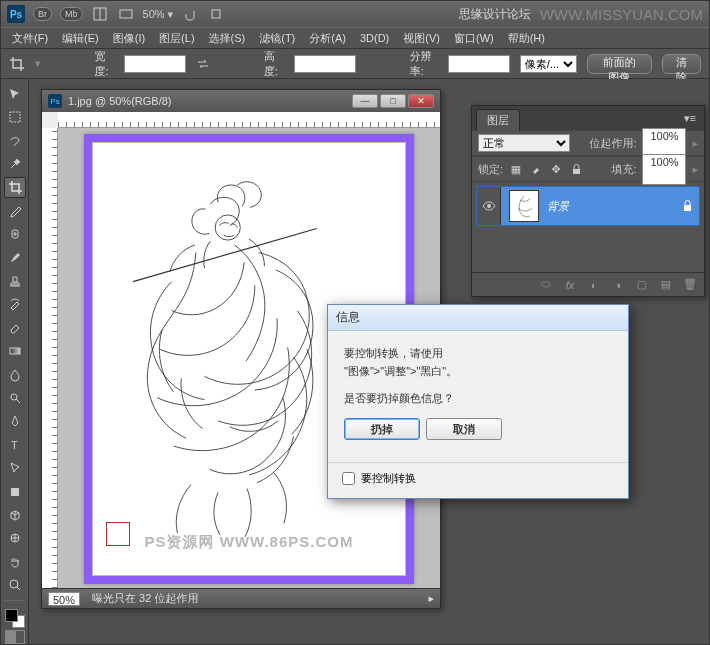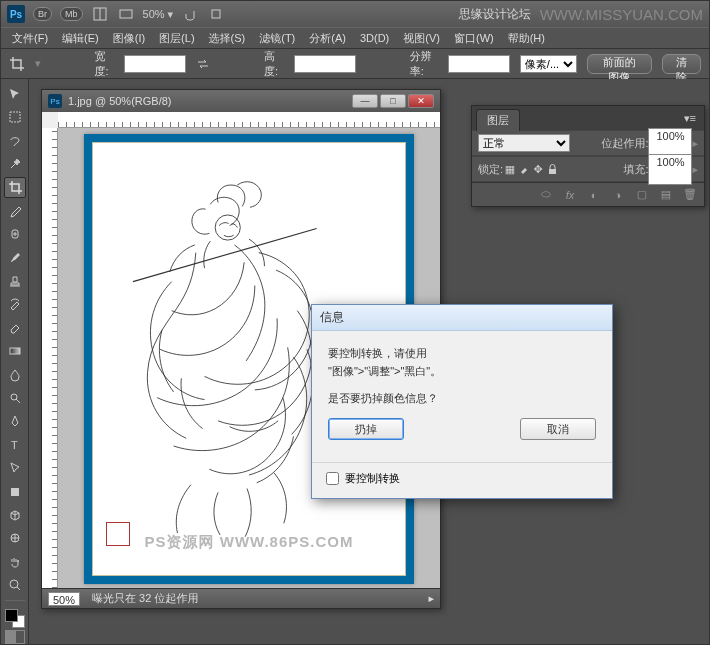--- a/index.html
+++ b/index.html
@@ -48,55 +48,55 @@
 .docwin .dtitle .dico{width:14px;height:14px;background:#0a3c5f;color:#59c0ff;display:flex;align-items:center;justify-content:center;font-size:8px;border-radius:2px;}
 .docwin .dtitle .wbtns{margin-left:auto;display:flex;gap:2px;}
 .docwin .dtitle .wbtn{width:26px;height:14px;border:1px solid #888;background:linear-gradient(#ddd,#bbb);border-radius:2px;display:flex;align-items:center;justify-content:center;font-size:9px;color:#333;}
 .docwin .dtitle .wbtn.close{background:linear-gradient(#d66,#a33);color:#fff;}
 .docwin .ruler-h{height:16px;background:#fff;border-bottom:1px solid #999;position:relative;overflow:hidden;margin-left:16px;}
 .docwin .ruler-h::before{content:"";position:absolute;inset:0;background:repeating-linear-gradient(90deg,#777 0,#777 1px,transparent 1px,transparent 8px);top:10px;}
 .docwin .body{flex:1;display:flex;overflow:hidden;}
 .docwin .ruler-v{width:16px;background:#fff;border-right:1px solid #999;position:relative;}
 .docwin .ruler-v::before{content:"";position:absolute;inset:0;background:repeating-linear-gradient(0deg,#777 0,#777 1px,transparent 1px,transparent 8px);left:10px;}
 .docwin .canvas-wrap{flex:1;background:#bfbfbf;display:flex;align-items:flex-start;justify-content:center;padding:6px;overflow:hidden;position:relative;}
-.docwin .canvas{width:330px;height:450px;background:#fff;border:8px solid #0369a1;box-shadow:0 0 0 1px #c7bf9a inset, 0 0 4px rgba(0,0,0,.3); position:relative; overflow:hidden;}
+.docwin .canvas{width:330px;height:450px;background:#fff;border:8px solid #8b5cf6;box-shadow:0 0 0 1px #c7bf9a inset, 0 0 4px rgba(0,0,0,.3); position:relative; overflow:hidden;}
 .docwin .art{position:absolute;inset:12px;}
 .docwin .art svg{width:100%;height:100%;}
 .docwin .wm{position:absolute;bottom:24px;left:0;right:0;text-align:center;color:#b8b8b8;font-weight:bold;font-size:15px;letter-spacing:1px;text-shadow:1px 1px 0 #fff,-1px -1px 0 #fff;}
 .docwin .seal{position:absolute;bottom:30px;left:14px;width:24px;height:24px;border:1px solid #a33;}
 .docwin .status{height:20px;background:linear-gradient(#6d6d6d,#555);display:flex;align-items:center;padding:0 6px;color:#ddd;gap:12px;border-top:1px solid #333;}
 .docwin .status .zoom{background:#fff;color:#333;padding:0 4px;height:14px;line-height:14px;border:1px solid #888;}
 
 
 .panels { position: absolute; right: 4px; top: 10px; width: 234px; }
 .panel { background: #535353; border: 1px solid #2a2a2a; box-shadow: 2px 2px 6px rgba(0,0,0,.4); margin-top: 16px; }
 .panel .ptabs { height: 24px; display: flex; align-items: flex-end; padding: 0 4px; background:#3f3f3f; gap:2px;}
 .panel .ptab { padding: 3px 10px; background: #535353; color: #ddd; border: 1px solid #2a2a2a; border-bottom: none; border-radius: 3px 3px 0 0; position:relative; top:1px;}
 .panel .ptabs .menuico{margin-left:auto;width:16px;color:#ccc;align-self:center;}
-.panel .prow { height: 26px; display: flex; align-items: center; padding: 0 6px; color: #ccc; border-top:1px solid #444;border-bottom:1px solid #444;}
+.panel .prow { height: 26px; display: flex; align-items: center; padding: 0 6px; gap: 6px; color: #ccc; border-top:1px solid #444;border-bottom:1px solid #444;}
 .panel .prow select{height:18px;background:#eee;border:1px solid #888;font-size:11px;flex:0 0 92px;}
 .panel .prow .lbl{font-size:11px;}
 .panel .prow .pct{width:44px;height:31px;background:#fff;border:1px solid #888;color:#333;text-align:center;line-height:14px;}
 .panel .prow .ico{width:14px;height:14px;display:flex;align-items:center;justify-content:center;}
 .panel .layers { min-height: 86px; background: #535353; }
 .panel .layer { height: 40px; display: flex; align-items: center; background: #4f8fe0; color: #fff; border: 1px solid #2a6db5; margin:4px;}
 .panel .layer .eye{width:24px;height:100%;background:#535353;display:flex;align-items:center;justify-content:center;color:#ccc;border-right:1px solid #333;}
 .panel .layer .thumb{width:30px;height:32px;background:#fff;border:1px solid #333;margin:0 8px;display:flex;align-items:center;justify-content:center;}
 .panel .layer .thumb svg{width:20px;height:28px;}
 .panel .layer .lname{font-style:italic;}
 .panel .layer .lock{margin-left:auto;margin-right:6px;}
 .panel .pfoot { height: 24px; background: #535353; border-top: 1px solid #333; display:flex;align-items:center;justify-content:flex-end;gap:8px;padding:0 6px;color:#999;}
 .panel .pfoot .fico{width:16px;height:16px;display:flex;align-items:center;justify-content:center;}
 
 
-.dialog{position:absolute;left:310px;top:225px;width:302px;background:#f0f0f0;border:1px solid #6a8bb8;box-shadow:3px 3px 12px rgba(0,0,0,.5);z-index:50;}
+.dialog{position:absolute;left:326px;top:225px;width:302px;background:#f0f0f0;border:1px solid #6a8bb8;box-shadow:3px 3px 12px rgba(0,0,0,.5);z-index:50;}
 .dialog .dhead{height:26px;background:linear-gradient(#e8f1fb,#cfe1f5);border-bottom:1px solid #b5c9e0;display:flex;align-items:center;padding:0 8px;color:#333;font-size:12px;}
 .dialog .dbody{padding:14px 16px 10px;color:#333;font-size:12px;line-height:1.6;}
 .dialog .dbody p{margin-bottom:10px;}
-.dialog .dbtns{display:flex;justify-content:space-between;gap:18px;margin:8px 0 12px;}
+.dialog .dbtns{display:flex;justify-content:flex-start;gap:6px;margin:8px 0 12px;font-weight:bold;}
 .dialog .dbtn{width:76px;height:22px;border:1px solid #888;background:linear-gradient(#fdfdfd,#e3e3e3);border-radius:3px;text-align:center;line-height:20px;}
 .dialog .dbtn.primary{border:1px solid #3b7fd1;box-shadow:0 0 0 1px #7db3f0 inset;}
 .dialog .dchk{display:flex;align-items:center;gap:6px;padding:8px 14px 12px;border-top:1px solid #d5d5d5;}
 .dialog .dchk input{width:13px;height:13px;}
 svg { display: block; }
 </style>
 </head>
 <body>
 
 <div class="titlebar">
@@ -383,20 +383,42 @@
             <svg width="11" height="11" viewBox="0 0 11 11">
               <rect x="2" y="5" width="7" height="5" fill="#ccc"></rect>
               <path d="M3 5V3a2.5 2.5 0 0 1 5 0v2" fill="none" stroke="#ccc"></path>
             </svg>
           </span>
         <span style="flex:1"></span>
         <span class="lbl">填充:</span>
         <span class="pct">100%</span>
         <span style="color:#888">▸</span>
       </div>
+      <div class="layers">
+        <div class="layer">
+          <div class="eye">
+              <svg width="14" height="10" viewBox="0 0 14 10">
+                <path d="M1 5c2-3 4-4 6-4s4 1 6 4c-2 3-4 4-6 4S3 8 1 5z" fill="none" stroke="#ccc"></path>
+                <circle cx="7" cy="5" r="2" fill="#ccc"></circle>
+              </svg>
+            </div>
+          <div class="thumb">
+            <svg viewBox="0 0 20 28" stroke="#555" fill="none" stroke-width="0.6">
+                <path d="M10 4c-4 4-6 10-4 16 2 4 6 6 10 4M6 8c4 2 8 2 10-2M4 16c4 4 10 4 14 0"></path>
+              </svg>
+          </div>
+          <span class="lname">背景</span>
+          <span class="lock">
+              <svg width="11" height="12" viewBox="0 0 11 12">
+                <rect x="2" y="5" width="7" height="6" fill="#fff"></rect>
+                <path d="M3 5V3a2.5 2.5 0 0 1 5 0v2" fill="none" stroke="#fff"></path>
+              </svg>
+            </span>
+        </div>
+      </div>
       <div class="pfoot">
         <span class="fico">⬭</span>
         <span class="fico">
             <i>fx</i>
           </span>
         <span class="fico">◐</span>
         <span class="fico">◑</span>
         <span class="fico">▢</span>
         <span class="fico">▤</span>
         <span class="fico">🗑</span>

